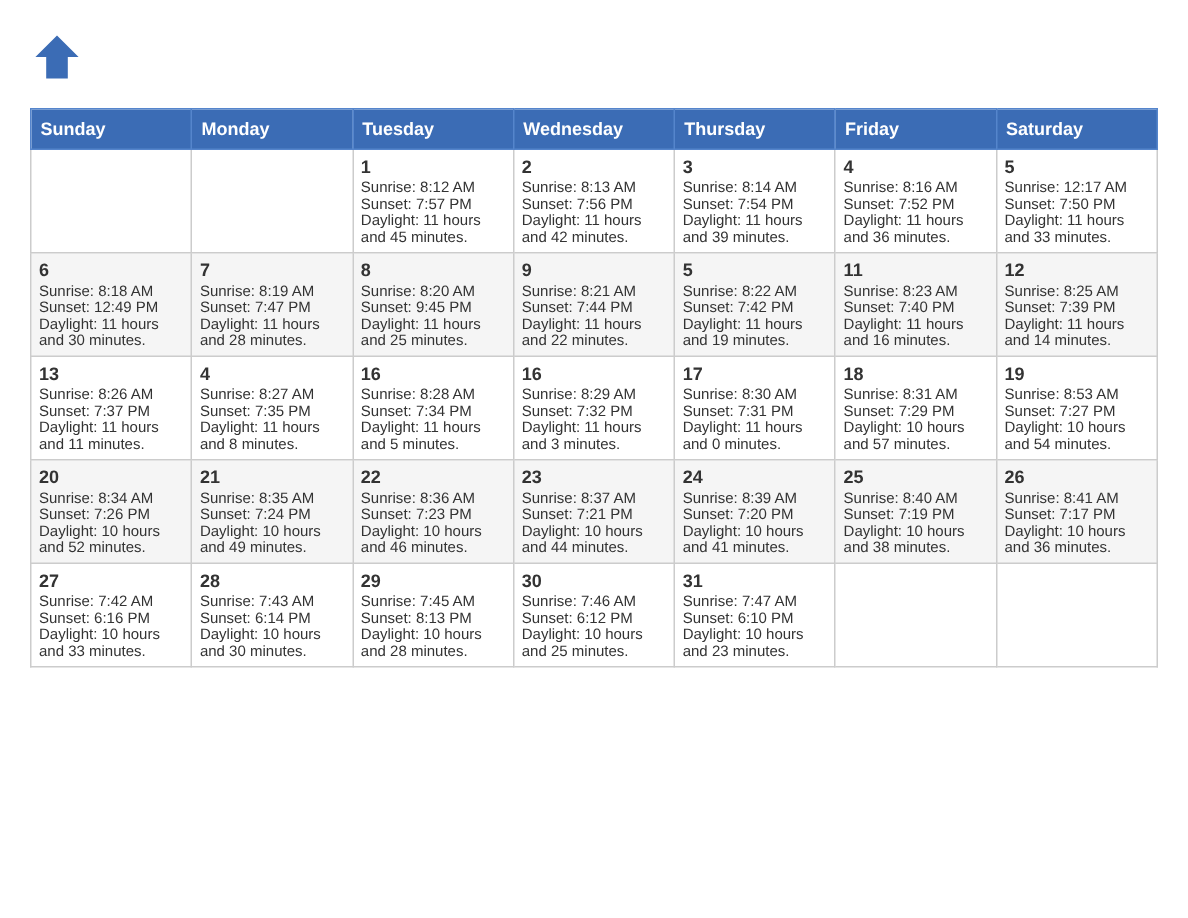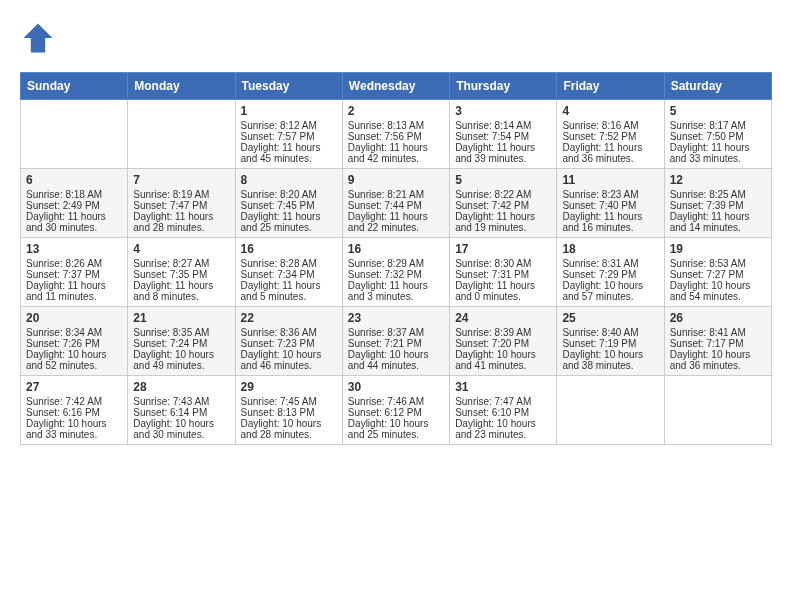--- a/index.html
+++ b/index.html
@@ -138,42 +138,42 @@
           <div>Daylight: 11 hours and 39 minutes.</div>
         </td>
         <td>
           <span class="day-num">4</span>
           <div>Sunrise: 8:16 AM</div>
           <div>Sunset: 7:52 PM</div>
           <div>Daylight: 11 hours and 36 minutes.</div>
         </td>
         <td>
           <span class="day-num">5</span>
-          <div>Sunrise: 8:17 AM</div>
+          <div>Sunrise: 12:17 AM</div>
           <div>Sunset: 7:50 PM</div>
           <div>Daylight: 11 hours and 33 minutes.</div>
         </td>
       </tr>
       <tr>
         <td>
           <span class="day-num">6</span>
           <div>Sunrise: 8:18 AM</div>
-          <div>Sunset: 2:49 PM</div>
+          <div>Sunset: 12:49 PM</div>
           <div>Daylight: 11 hours and 30 minutes.</div>
         </td>
         <td>
           <span class="day-num">7</span>
           <div>Sunrise: 8:19 AM</div>
           <div>Sunset: 7:47 PM</div>
           <div>Daylight: 11 hours and 28 minutes.</div>
         </td>
         <td>
           <span class="day-num">8</span>
           <div>Sunrise: 8:20 AM</div>
-          <div>Sunset: 7:45 PM</div>
+          <div>Sunset: 9:45 PM</div>
           <div>Daylight: 11 hours and 25 minutes.</div>
         </td>
         <td>
           <span class="day-num">9</span>
           <div>Sunrise: 8:21 AM</div>
           <div>Sunset: 7:44 PM</div>
           <div>Daylight: 11 hours and 22 minutes.</div>
         </td>
         <td>
           <span class="day-num">5</span>

